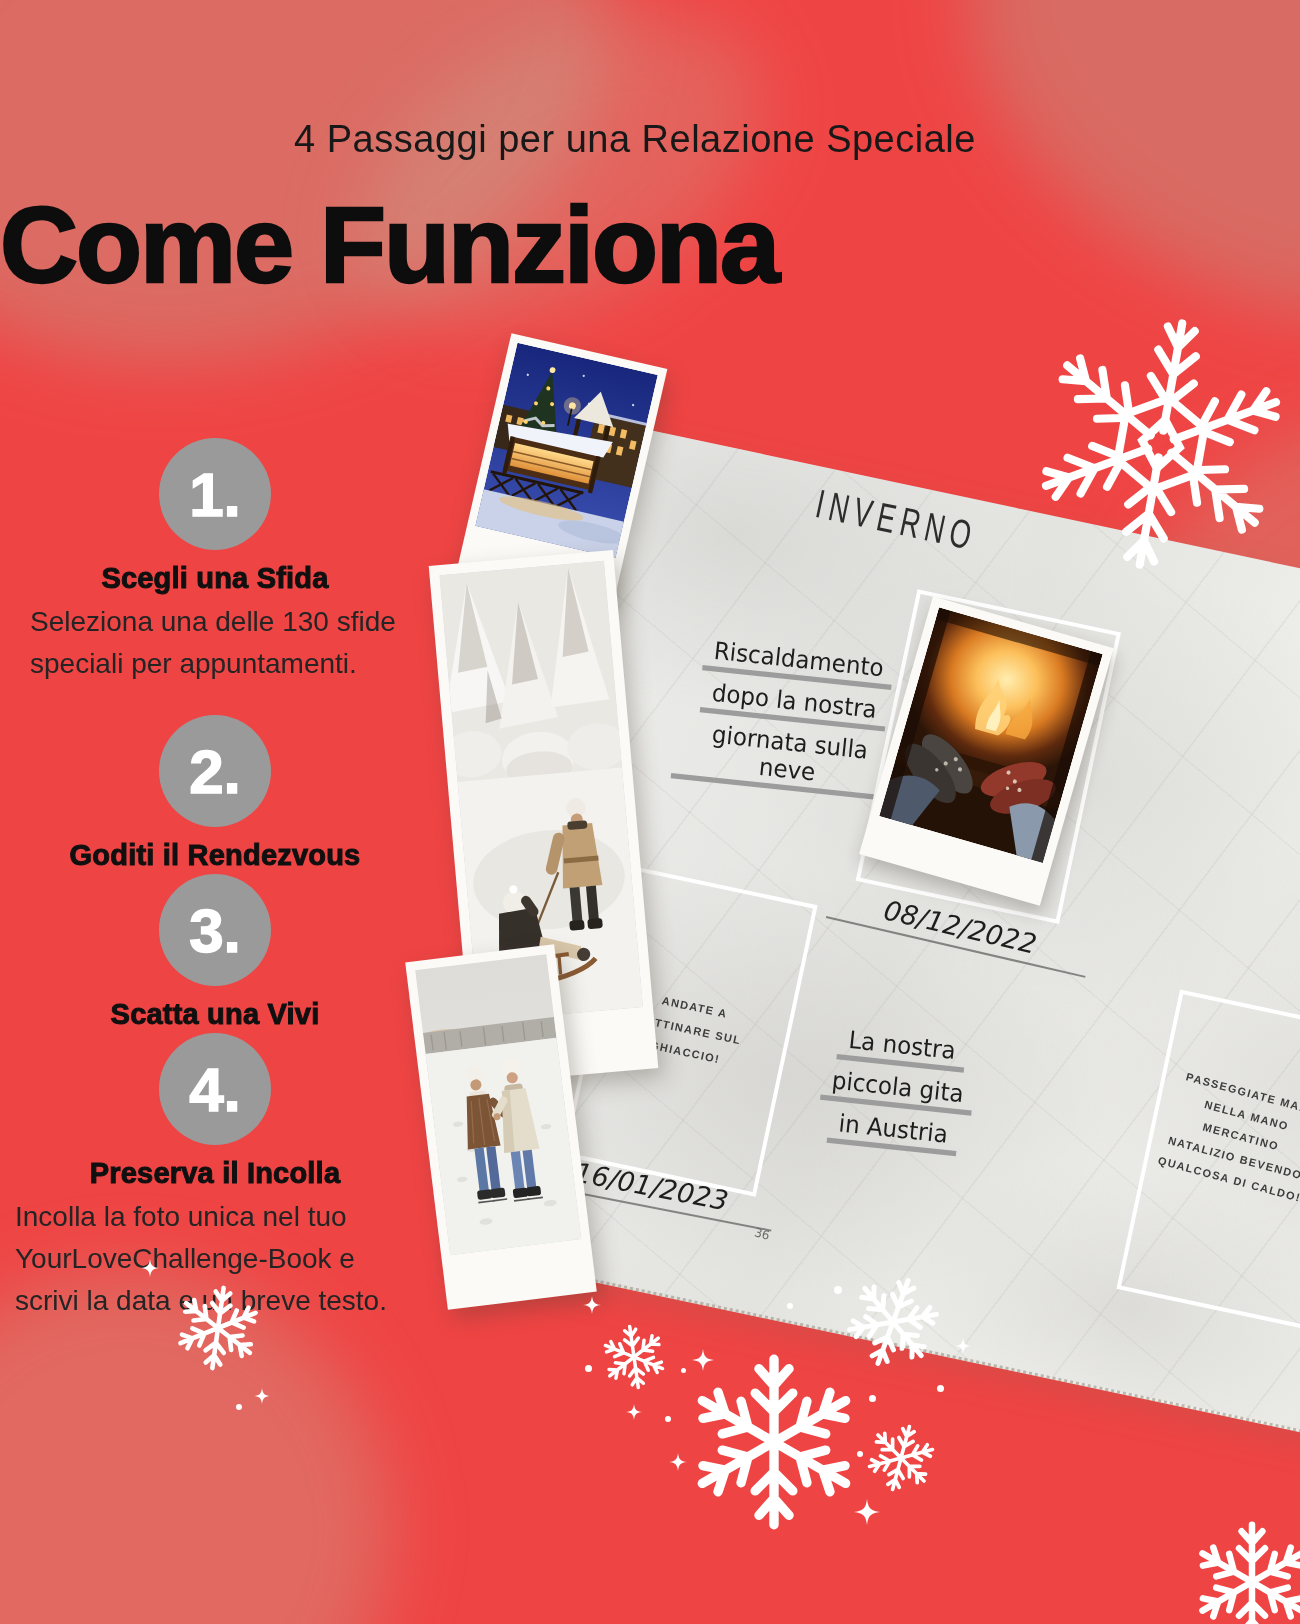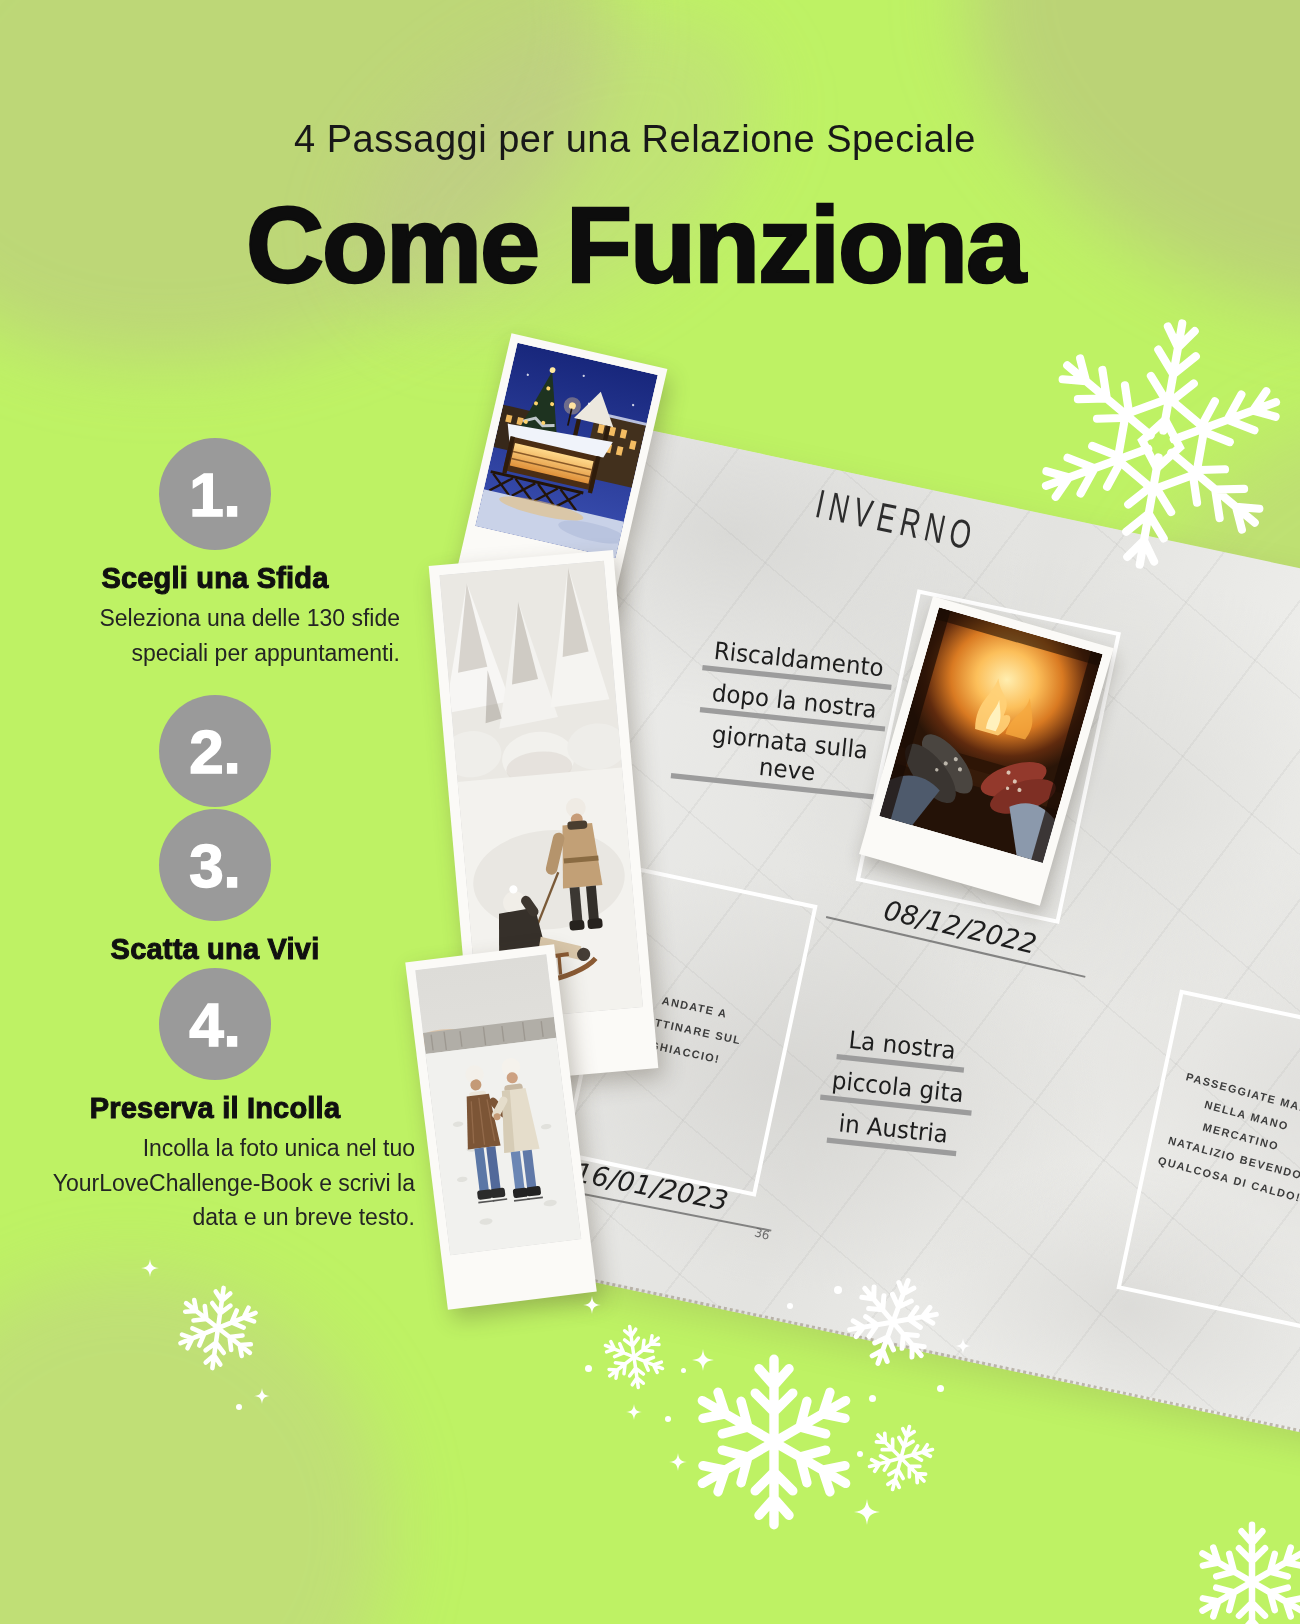--- a/index.html
+++ b/index.html
@@ -1,42 +1,42 @@
 <!DOCTYPE html>
 <html><head>
 <meta charset="utf-8">
 <style>
   html,body{margin:0;padding:0;}
   .canvas{position:relative;width:1300px;height:1624px;overflow:hidden;
-    background:#bef264;font-family:"Liberation Sans",sans-serif;}
+    background:#ef4444;font-family:"Liberation Sans",sans-serif;}
   
   .shadow{position:absolute;filter:blur(36px);border-radius:50%;pointer-events:none;}
   .sh1{left:-140px;top:-190px;width:760px;height:540px;background:rgba(187,172,150,.38);transform:rotate(-18deg);}
   .sh2{left:950px;top:-140px;width:640px;height:430px;background:rgba(182,166,144,.40);transform:rotate(28deg);}
   .sh3{left:1040px;top:420px;width:540px;height:920px;background:rgba(190,175,152,.28);transform:rotate(18deg);border-radius:40%;}
   .sh4{left:-130px;top:1270px;width:520px;height:520px;background:rgba(196,182,160,.32);}
   .sh5{left:340px;top:40px;width:440px;height:260px;background:rgba(198,184,162,.26);transform:rotate(-30deg);}
 
   
   .subtitle{position:absolute;left:0;top:118px;width:1270px;text-align:center;
     font-size:38px;color:#181818;letter-spacing:.5px;}
-  .title{position:absolute;left:0;top:182px;width:1270px;text-align:center;margin:0;
+  .title{position:absolute;left:0;top:182px;width:1270px;text-align:left;margin:0;
     font-size:108px;font-weight:700;color:#0d0d0d;letter-spacing:-2px;
     -webkit-text-stroke:2.5px #0d0d0d;}
 
   
   .steps{position:absolute;left:15px;top:438px;width:400px;display:flex;
     flex-direction:column;align-items:center;z-index:2;}
   .step{display:flex;flex-direction:column;align-items:center;margin-bottom:2px;}
   .circle{width:112px;height:112px;border-radius:50%;background:#9a9a9a;
     display:flex;align-items:center;justify-content:center;}
   .circle span{color:#fff;font-size:62px;font-weight:700;-webkit-text-stroke:1.5px #fff;}
   .step-title{font-size:29px;font-weight:700;color:#101010;margin-top:12px;
     -webkit-text-stroke:1px #101010;letter-spacing:.2px;}
-  .step-desc{font-size:23px;color:#242424;text-align:right;line-height:1.5;margin-top:6px;}
+  .step-desc{font-size:28px;color:#242424;text-align:left;line-height:1.5;margin-top:6px;}
 
   
   .page{position:absolute;left:640px;top:428px;width:940px;height:842px;
     transform:rotate(12deg);transform-origin:0 0;z-index:1;
     border-bottom:3px dotted rgba(150,138,120,.55);
     box-shadow:0 12px 32px rgba(120,104,82,.18);
     background:
       radial-gradient(420px 260px at 12% 10%, rgba(206,206,203,.6), transparent 70%),
       radial-gradient(520px 320px at 55% 30%, rgba(214,214,211,.55), transparent 70%),
       radial-gradient(460px 300px at 30% 72%, rgba(203,202,199,.5), transparent 70%),
@@ -139,20 +139,21 @@
       <div class="circle">
           <span>1.</span>
         </div>
       <div class="step-title">Scegli una Sfida</div>
       <p class="step-desc" style="width:370px">Seleziona una delle 130 sfide speciali per appuntamenti.</p>
     </div>
     <div class="step">
       <div class="circle">
           <span>2.</span>
         </div>
+      <div class="step-title">Goditi il Rendezvous</div>
     </div>
     <div class="step">
       <div class="circle">
           <span>3.</span>
         </div>
       <div class="step-title">Scatta una Vivi</div>
     </div>
     <div class="step">
       <div class="circle">
           <span>4.</span>

